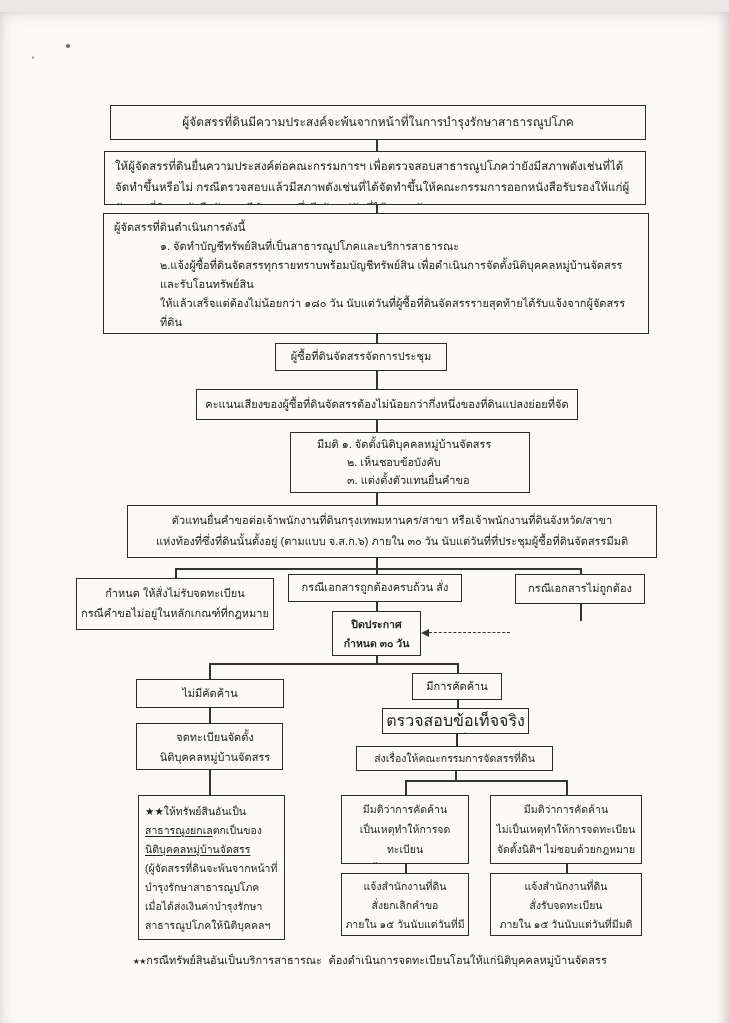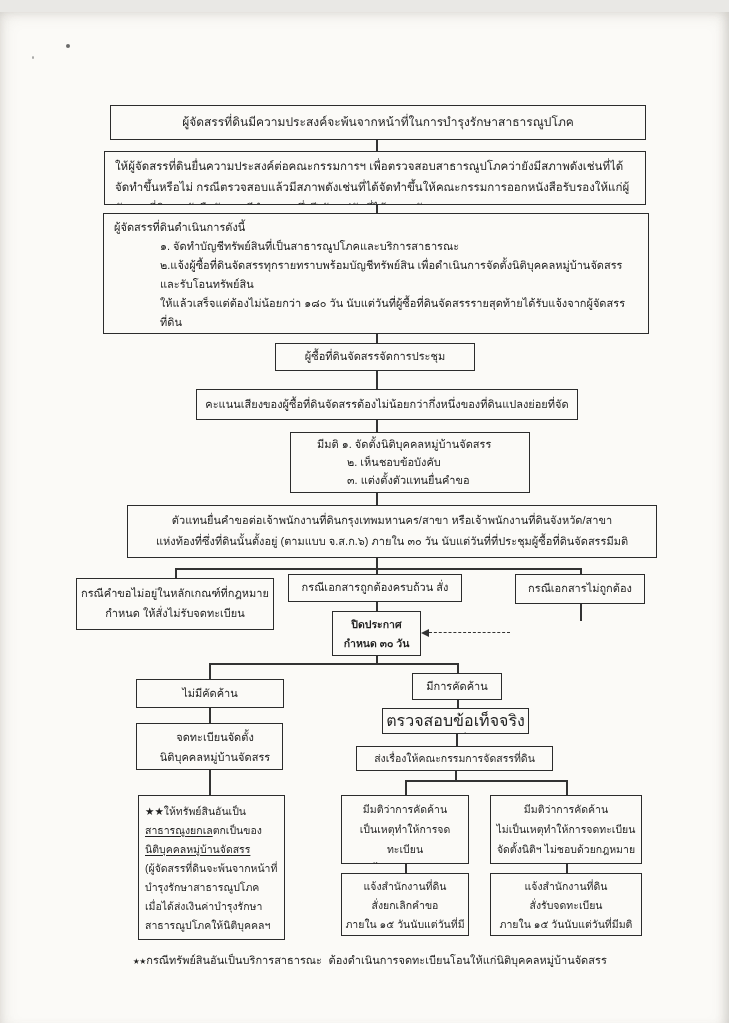--- a/index.html
+++ b/index.html
@@ -49,42 +49,42 @@
 
   <div class="box pad" style="left:103px;top:201px;width:546px;height:121px;font-size:11px;line-height:19px;">
     <div>ผู้จัดสรรที่ดินดำเนินการดังนี้</div>
     <div class="list-line">๑. จัดทำบัญชีทรัพย์สินที่เป็นสาธารณูปโภคและบริการสาธารณะ</div>
     <div class="list-line">๒.แจ้งผู้ซื้อที่ดินจัดสรรทุกรายทราบพร้อมบัญชีทรัพย์สิน เพื่อดำเนินการจัดตั้งนิติบุคคลหมู่บ้านจัดสรรและรับโอนทรัพย์สิน</div>
     <div class="list-line">ให้แล้วเสร็จแต่ต้องไม่น้อยกว่า ๑๘๐ วัน นับแต่วันที่ผู้ซื้อที่ดินจัดสรรรายสุดท้ายได้รับแจ้งจากผู้จัดสรรที่ดิน</div>
     <div class="list-line">๓.ปิดประกาศสำเนาหนังสือแจ้งผู้ซื้อที่ดินจัดสรรและบัญชีทรัพย์สินที่เป็นสาธารณูปโภคและบริการสาธารณะไว้ในที่เปิดเผย</div>
 
   </div>
 
-  <div class="box ctr" style="left:275px;top:331px;width:200px;height:28px;line-height:25px;">
+  <div class="box ctr" style="left:275px;top:331px;width:172px;height:28px;line-height:25px;">
     <span>ผู้ซื้อที่ดินจัดสรรจัดการประชุม</span>
   </div>
 
   <div class="box ctr" style="left:196px;top:377px;width:382px;height:31px;line-height:28px;">
     <span>คะแนนเสียงของผู้ซื้อที่ดินจัดสรรต้องไม่น้อยกว่ากึ่งหนึ่งของที่ดินแปลงย่อยที่จัดจำหน่าย</span>
   </div>
 
   <div class="box" style="left:290px;top:420px;width:240px;height:61px;padding:2px 0 0 26px;line-height:18px;">
     <div>มีมติ ๑. จัดตั้งนิติบุคคลหมู่บ้านจัดสรร</div>
     <div class="ind">๒. เห็นชอบข้อบังคับ</div>
     <div class="ind">๓. แต่งตั้งตัวแทนยื่นคำขอ</div>
   </div>
 
   <div class="box ctr" style="left:127px;top:493px;width:530px;height:53px;padding-top:4px;line-height:21px;">
     <div>ตัวแทนยื่นคำขอต่อเจ้าพนักงานที่ดินกรุงเทพมหานคร/สาขา หรือเจ้าพนักงานที่ดินจังหวัด/สาขา</div>
     <div>แห่งท้องที่ซึ่งที่ดินนั้นตั้งอยู่ (ตามแบบ จ.ส.ก.๖) ภายใน ๓๐ วัน นับแต่วันที่ที่ประชุมผู้ซื้อที่ดินจัดสรรมีมติ</div>
   </div>
 
   <div class="box ctr" style="left:76px;top:566px;width:198px;height:52px;padding-top:4px;line-height:20px;">
+    <div>กำหนด ให้สั่งไม่รับจดทะเบียน</div>
     <div>กรณีคำขอไม่อยู่ในหลักเกณฑ์ที่กฎหมาย</div>
-    <div>กำหนด ให้สั่งไม่รับจดทะเบียน</div>
   </div>
 
   <div class="box ctr" style="left:288px;top:562px;width:174px;height:28px;line-height:25px;">
     <span>กรณีเอกสารถูกต้องครบถ้วน สั่งรับคำขอ</span>
   </div>
 
   <div class="box ctr" style="left:515px;top:562px;width:130px;height:30px;line-height:27px;">
     <span>กรณีเอกสารไม่ถูกต้อง</span>
   </div>
 

